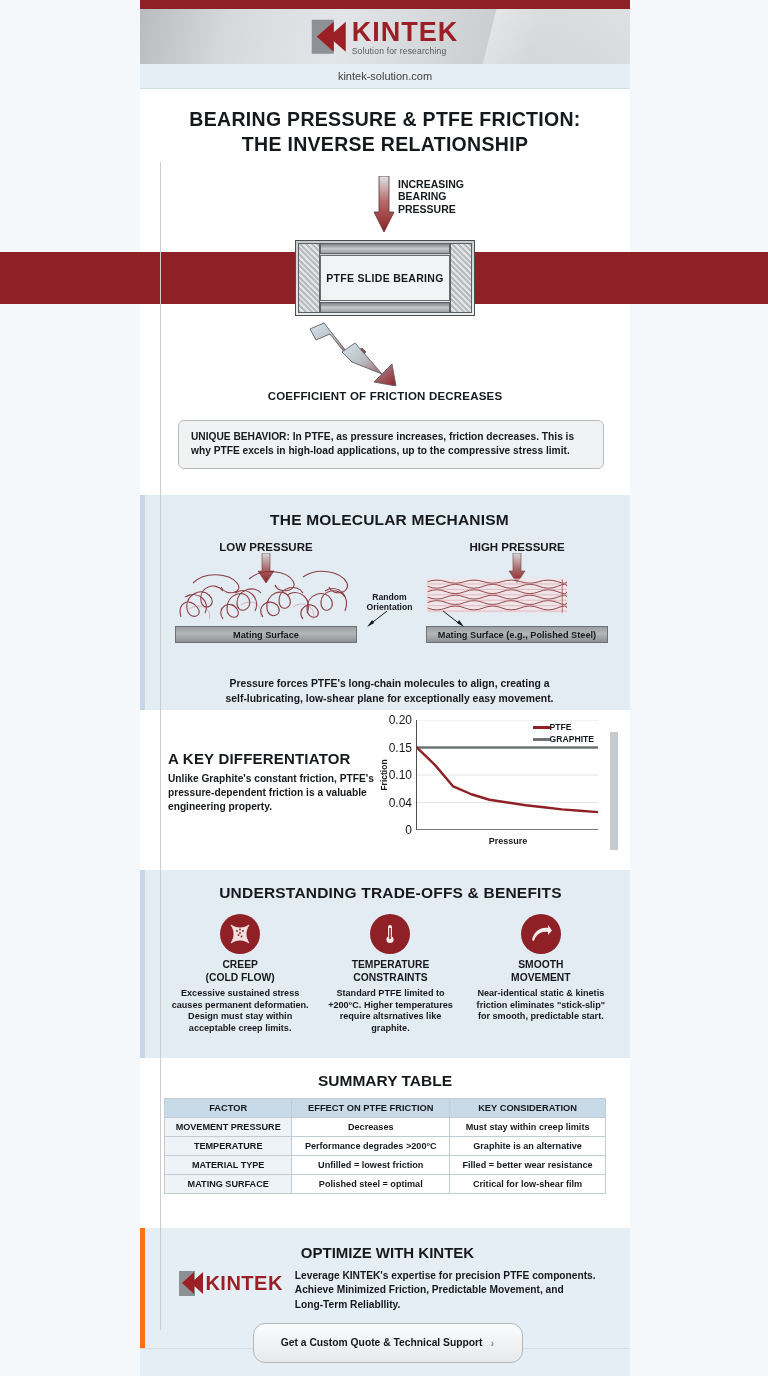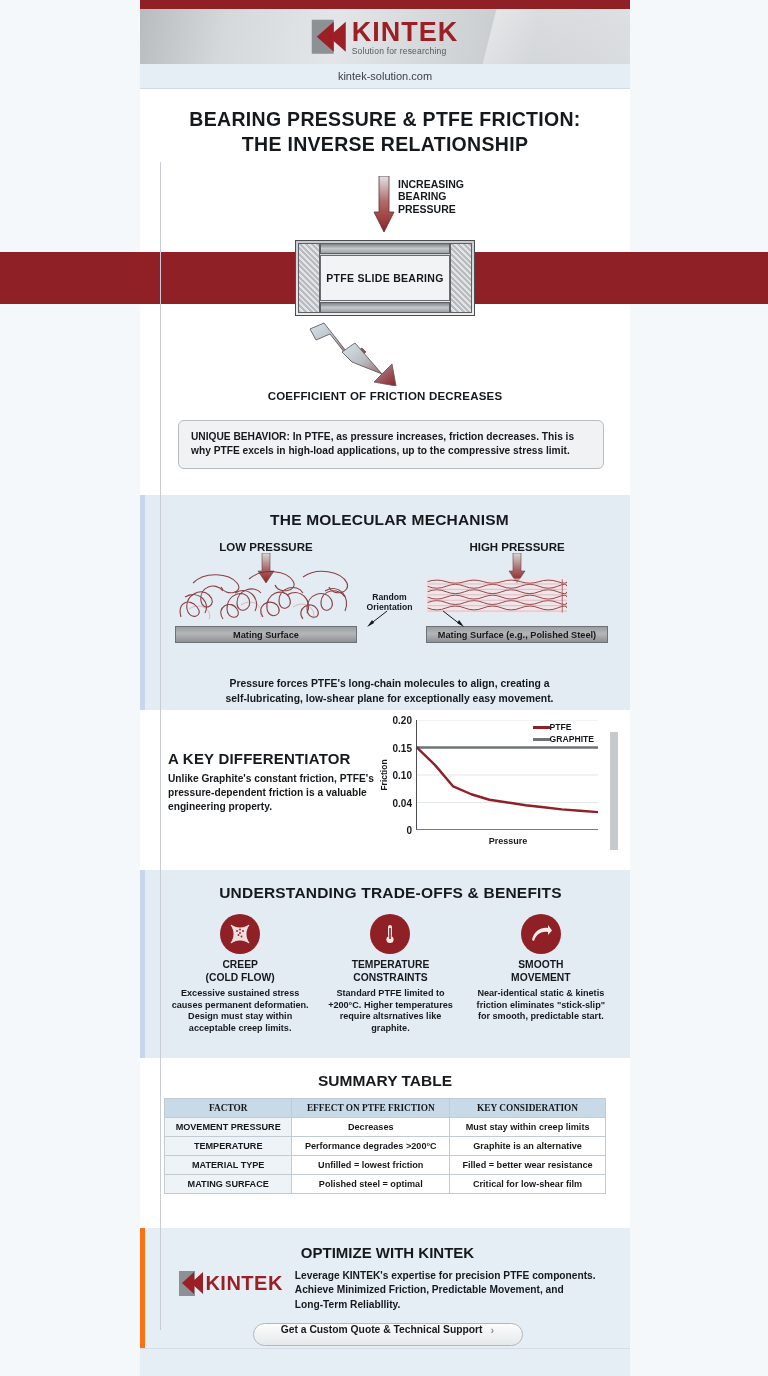--- a/index.html
+++ b/index.html
@@ -123,21 +123,21 @@
 
   
   .s3 { position:relative; background:#ffffff; height:160px; padding:16px 0 0 0; }
   .s3-left { position:absolute; left:28px; top:40px; width:215px; }
   .h3 { font-size:15px; font-weight:bold; color:#16191c; letter-spacing:.2px;}
   .s3-left p { margin-top:5px; font-size:10.2px; font-weight:bold; line-height:1.38; color:#16191c;}
   .chartwrap { position:absolute; left:240px; top:4px; width:220px; height:150px; }
   .scrollstub{position:absolute; right:-18px; top:18px; width:8px; height:118px; background:#c7cacc;}
 
   .axis-y { position:absolute; left:0; top:6px; width:34px; height:110px; }
-  .ytick { position:absolute; right:2px; font-size:10px; color:#16191c; font-weight:bold; transform:translateY(-50%); }
+  .ytick { position:absolute; right:2px; font-size:12px; color:#16191c; font-weight:normal; transform:translateY(-50%); }
   .ylab { position:absolute; left:-12px; top:50%; transform:translateY(-50%) rotate(-90deg); font-size:8.5px; font-weight:bold; color:#16191c;}
   .plot { position:absolute; left:36px; top:6px; right:2px; height:110px; border-left:1.6px solid #4a4e52; border-bottom:1.6px solid #777b7e;}
   .xlab { position:absolute; left:36px; right:0; top:122px; text-align:center; font-size:9px; font-weight:bold; color:#16191c;}
   .legend { position:absolute; right:6px; top:8px; font-size:8.6px; font-weight:bold; color:#16191c; }
   .legend div{display:flex;align-items:center;gap:0;margin-bottom:2px;}
   .legend i{display:block;width:17px;height:3px;}
 
   
   .s4 { position:relative; background:#e3ebf3; padding:14px 14px 14px 20px; height:188px;
         border-left:5px solid #c5d7e8;}
@@ -147,41 +147,41 @@
   .circ { width:40px; height:40px; border-radius:50%; background:#8e2026; margin:0 auto 5px;
           display:flex; align-items:center; justify-content:center; }
   .card h5 { font-size:10.3px; font-weight:bold; color:#16191c; line-height:1.25; }
   .card p { margin-top:3px; font-size:9.1px; font-weight:bold; line-height:1.3; color:#16191c; }
 
   
   .s5 { background:#ffffff; padding:14px 24px 30px; height:170px; }
   .h5t { text-align:center; font-size:15.5px; font-weight:bold; color:#16191c; margin-bottom:8px;}
   table { width:100%; border-collapse:collapse; }
   th, td { border:1px solid #c3cbd2; padding:4px 3px; text-align:center; }
-  th { background:#c8dae8; font-size:9.3px; font-weight:bold; color:#16191c;font-family:Liberation Serif, serif; }
+  th { background:#c8dae8; font-size:9.3px; font-weight:bold; color:#16191c; }
   td { font-size:9.1px; color:#16191c; }
   td.fcol { background:#eef3f7; font-weight:bold; }
   tbody td:not(.fcol) { font-weight:bold; }
 
   
   .s6 { position:relative; background:#e6eef5; padding:16px 20px 14px; height:120px;
         border-left:5px solid #f97316;}
   .h6 { text-align:center; font-size:15px; font-weight:bold; color:#16191c; margin-bottom:8px;}
   .ctarow { display:flex; align-items:flex-start; justify-content:center; gap:12px; }
   .ctalogo { display:flex; align-items:center; margin-top:2px;}
   .ctalogo .lm { position:relative; width:26px; height:25px;}
   .ctalogo .lm .sq{position:absolute;left:0;top:0;width:16px;height:25px;background:#8d9094;}
   .ctalogo .lm .c1{position:absolute;left:3px;top:1px;width:0;height:0;border-top:11px solid transparent;border-bottom:11px solid transparent;border-right:12px solid #9c1f25;}
   .ctalogo .lm .c2{position:absolute;left:12px;top:1px;width:0;height:0;border-top:11px solid transparent;border-bottom:11px solid transparent;border-right:12px solid #9c1f25;}
   .ctalogo .nm{font-size:20px;font-weight:bold;color:#9c1f25;letter-spacing:.5px;}
   .ctatext { font-size:10.2px; font-weight:bold; line-height:1.4; color:#16191c; max-width:316px;}
   .ctabtn {
-    margin:11px auto 0; width:270px; height:23px; border-radius:12px;
+    margin:11px auto 0; width:270px; height:40px; border-radius:12px;
     background:linear-gradient(#fbfcfc,#e6e9eb); border:1px solid #b4b8bb;
-    display:flex; justify-content:center; gap:8px;
+    display:flex; align-items:center; justify-content:center; gap:8px;
     font-size:10.3px; font-weight:bold; color:#16191c;
   }
   .ctabtn .chev { font-size:11px; color:#8a8e91; }
 
   .footer { height:64px; background:#e6eef5; border-top:1px solid #d4dde5;
             display:flex; align-items:center; justify-content:center;
             font-size:11px; letter-spacing:1.6px; color:#3a3f44; }
 </style>
 </head>
 <body>

